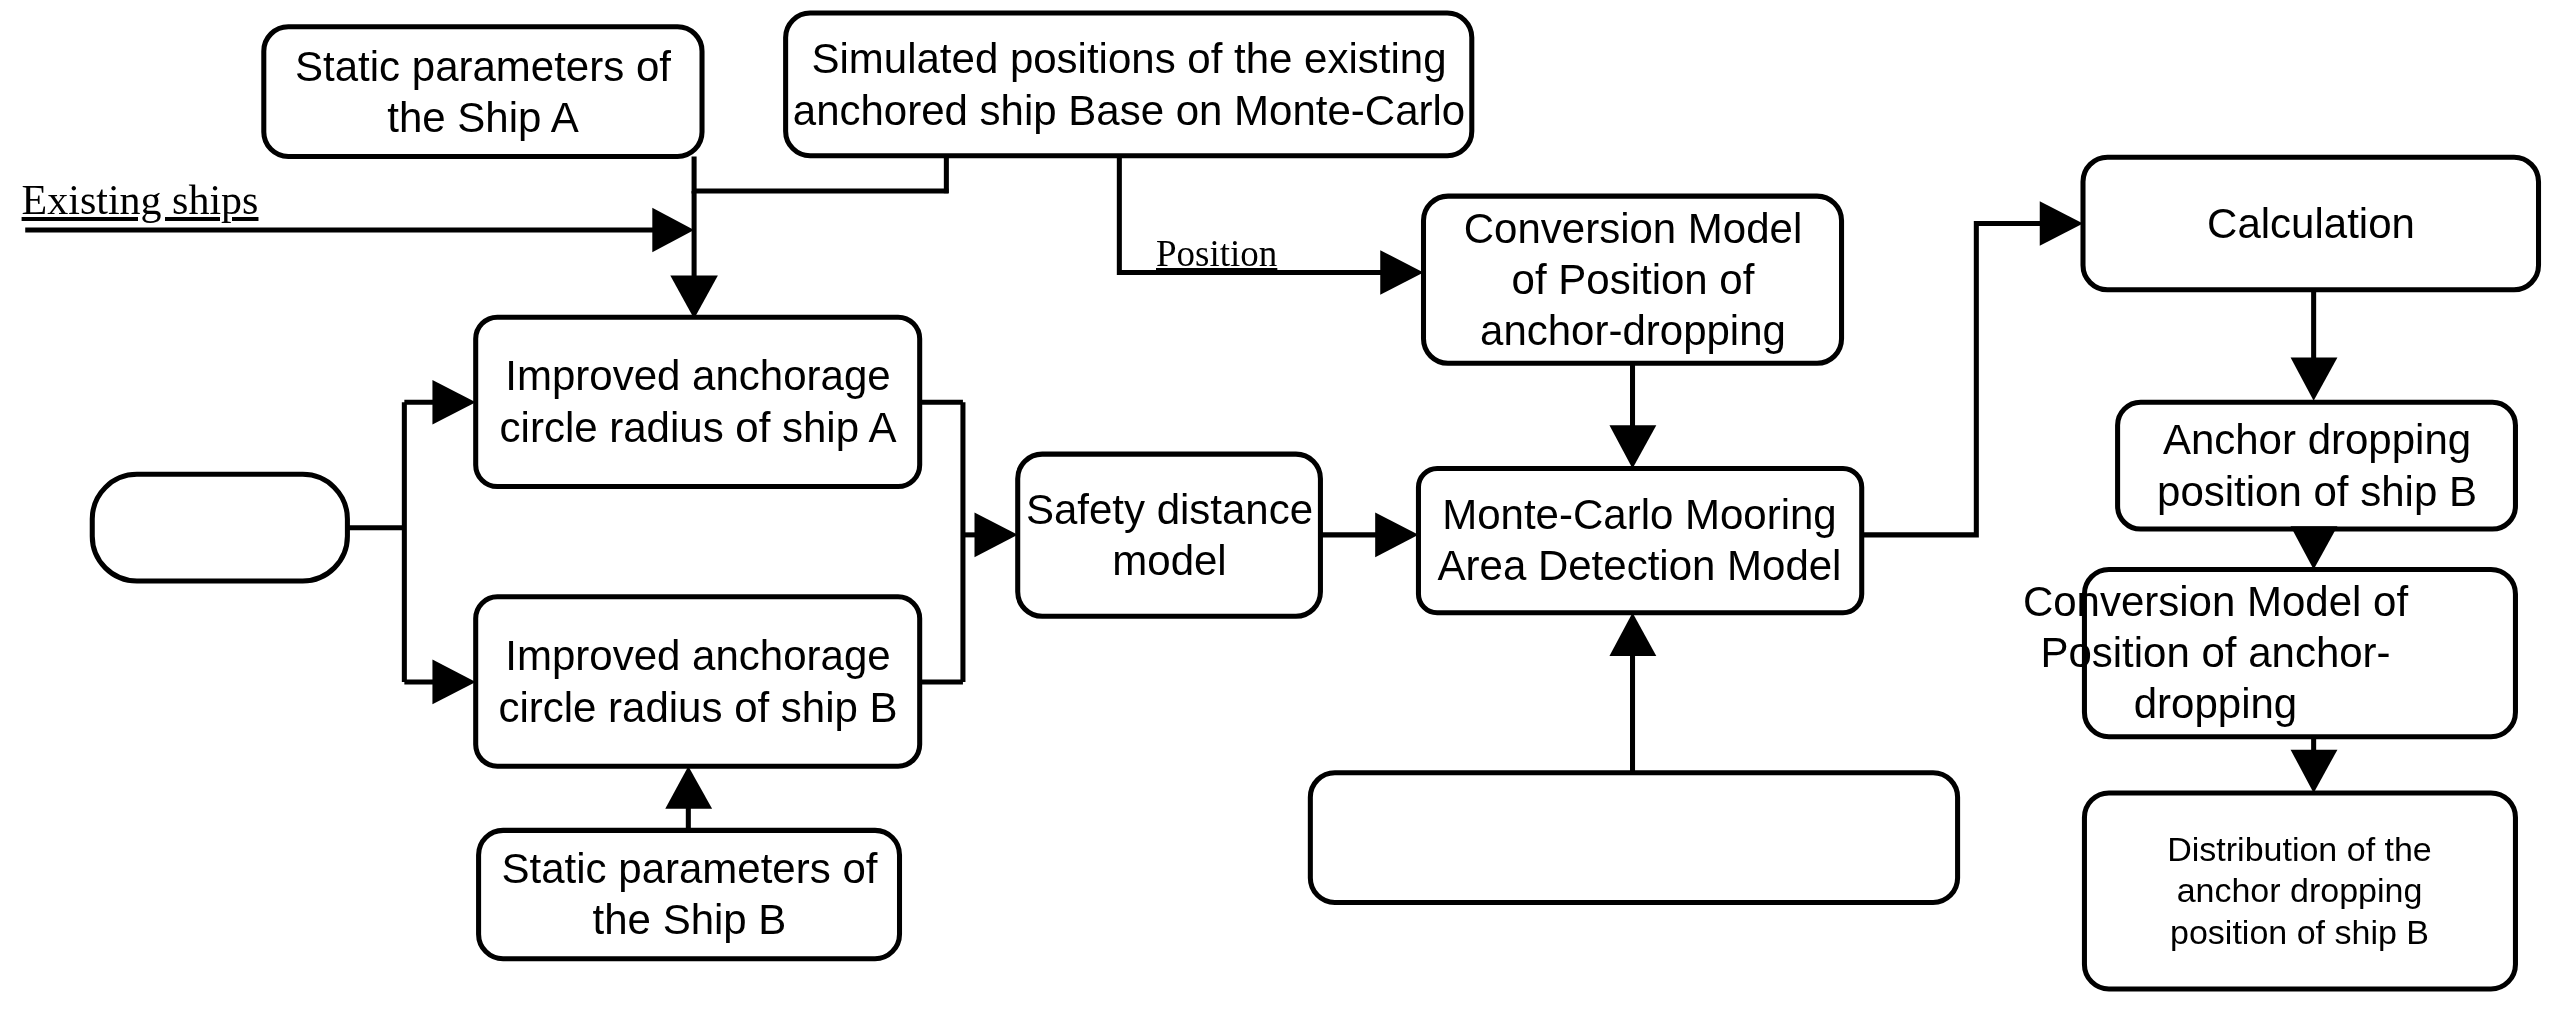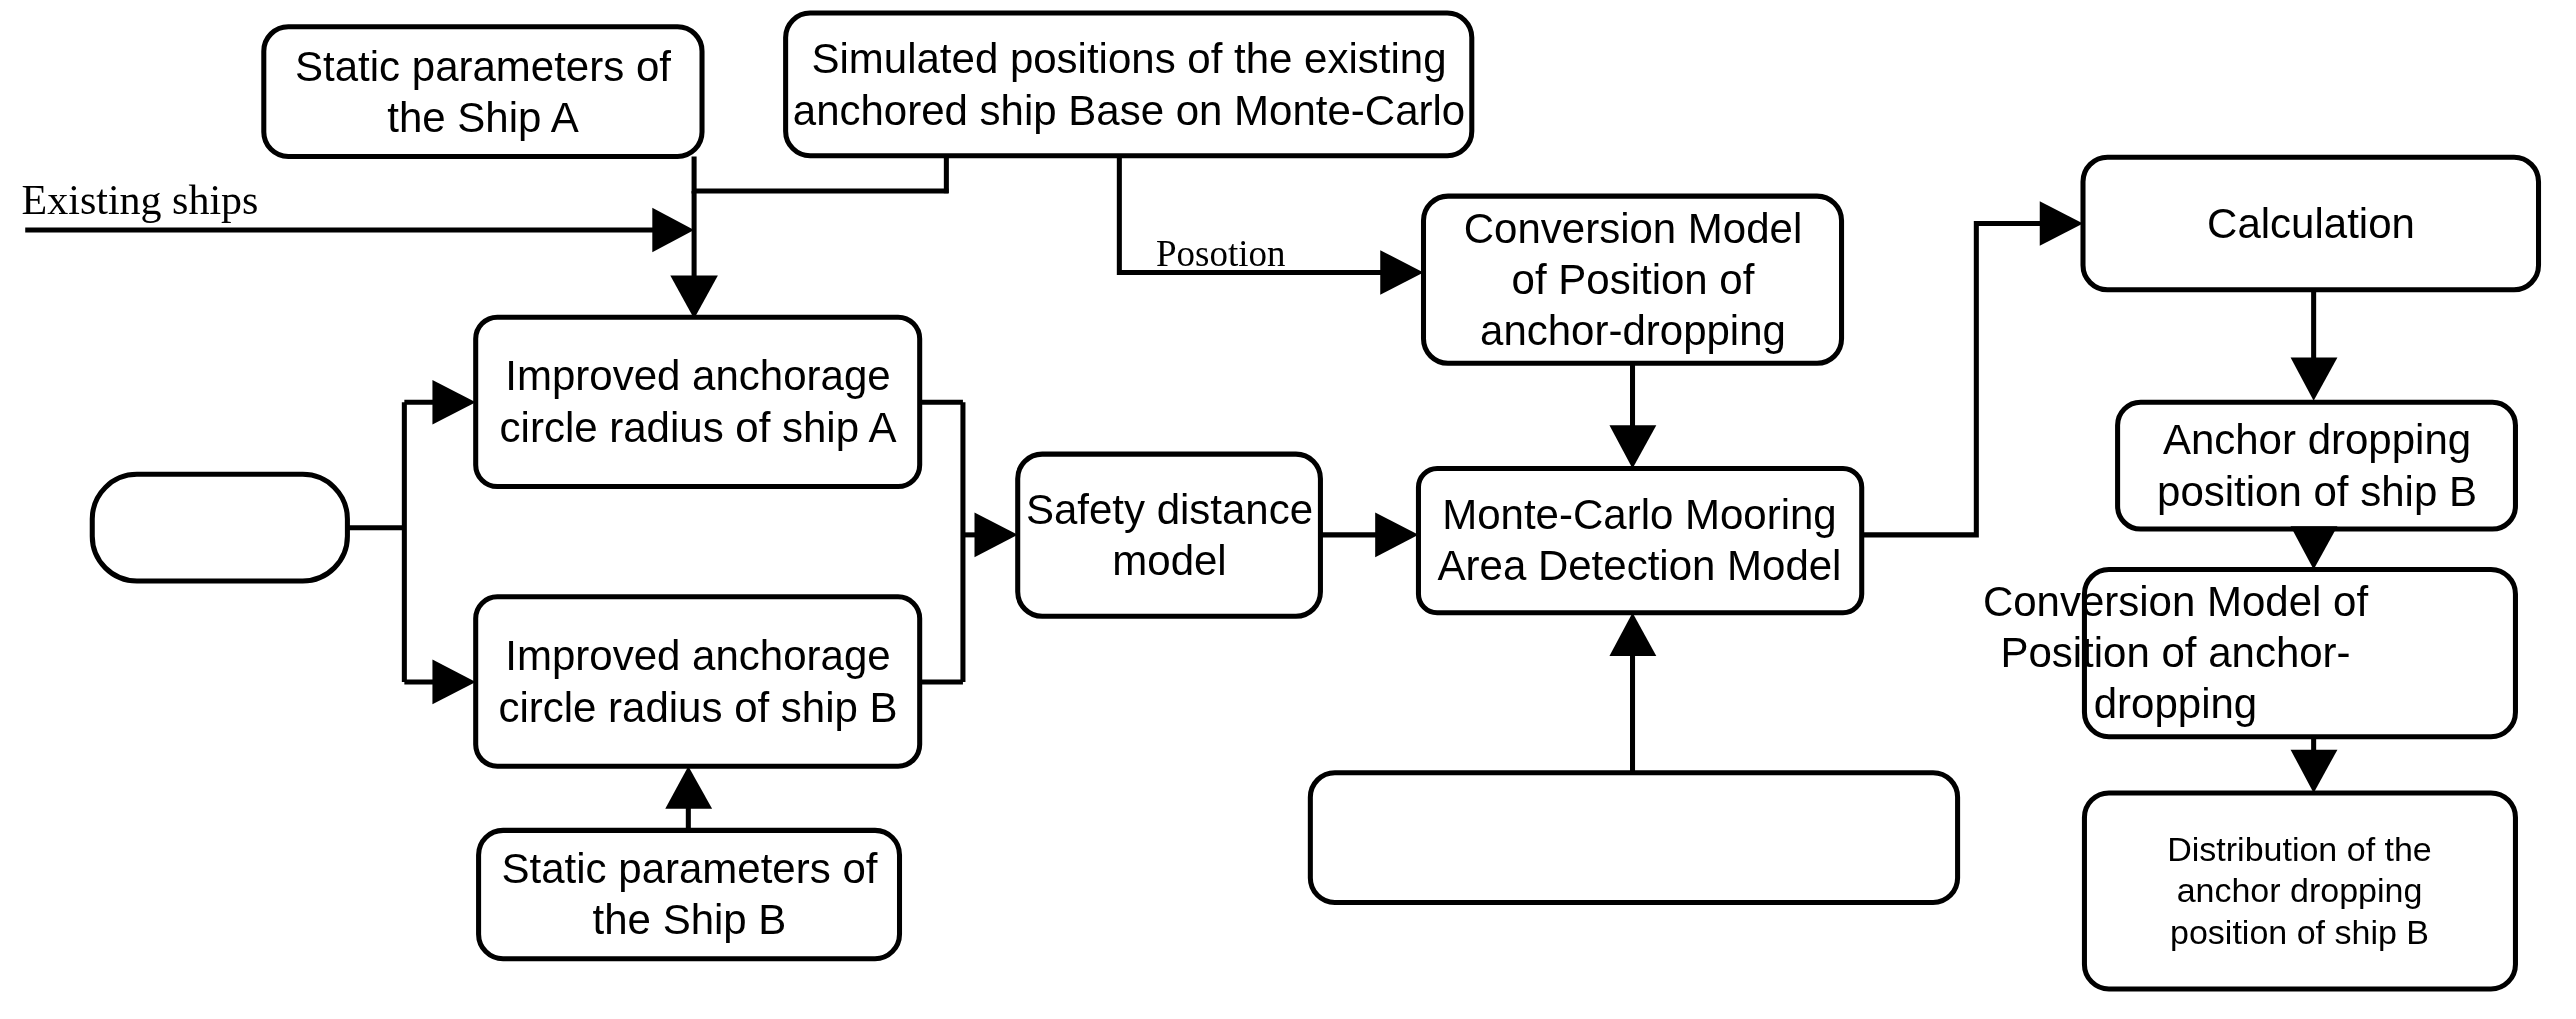--- a/index.html
+++ b/index.html
@@ -47,20 +47,21 @@
     font-family: Liberation Sans, sans-serif;
     line-height: 1.22;
     pointer-events: none;
     white-space: pre-line;
   }
   .edge-label {
     position: absolute;
     color: #000000;
     font-family: "Liberation Serif", "DejaVu Serif", serif;
     white-space: nowrap;
+    text-decoration: underline;
   }
 </style>
 </head>
 <body>
 
 <div id="canvas">
 
   <svg id="flow" viewBox="0 0 3574 1415">
 
     <rect class="node-rect" x="366" y="37" width="608" height="180" rx="34" ry="34"></rect>
@@ -164,31 +165,31 @@
 
   <div class="node-label" style="left:1018px; top:454px; width:303px; height:162px; font-size:42px;">Safety distance
 model</div>
 
   <div class="node-label" style="left:1418px; top:468px; width:443px; height:144px; font-size:42px;">Monte-Carlo Mooring
 Area Detection Model</div>
 
   <div class="node-label" style="left:2118px; top:402px; width:398px; height:127px; font-size:42px;">Anchor dropping
 position of ship B</div>
 
-  <div class="node-label" style="left:1960px; top:569px; width:431px; height:167px; font-size:42px;">Conversion Model of
+  <div class="node-label" style="left:2000px; top:569px; width:431px; height:167px; font-size:42px;">Conversion Model of
 Position of anchor-
 dropping</div>
 
   <div class="node-label" style="left:2084px; top:793px; width:431px; height:196px; font-size:34px;">Distribution of the
 anchor dropping
 position of ship B</div>
 
   <div class="node-label" style="left:479px; top:830px; width:421px; height:128px; font-size:42px;">Static parameters of
 the Ship B</div>
 
 
   <div class="edge-label" style="left:21.6px; top:176px; font-size:42px;">Existing ships</div>
 
 
-  <div class="edge-label" style="left:1156px; top:232px; font-size:37px;">Posotion</div>
+  <div class="edge-label" style="left:1156px; top:232px; font-size:37px;">Position</div>
 
 </div>
 
 
 </body></html>

